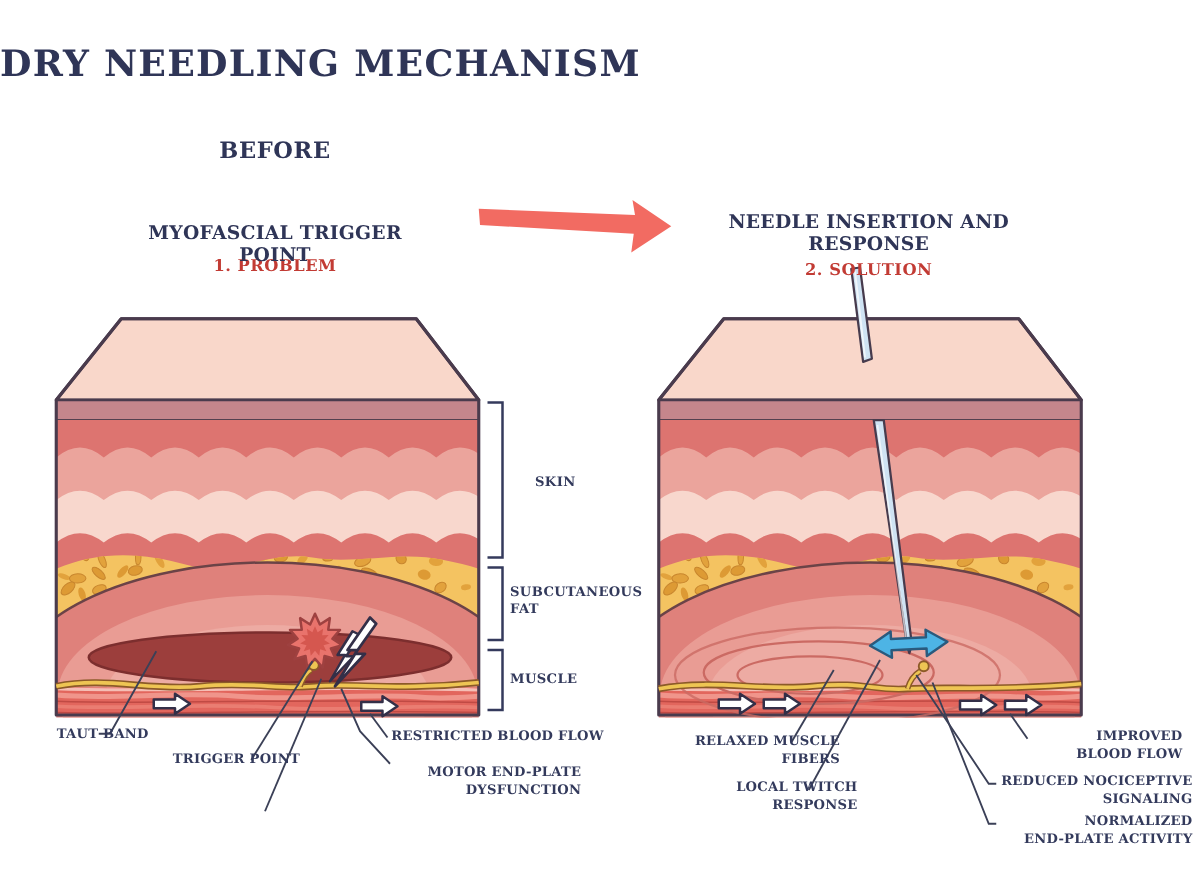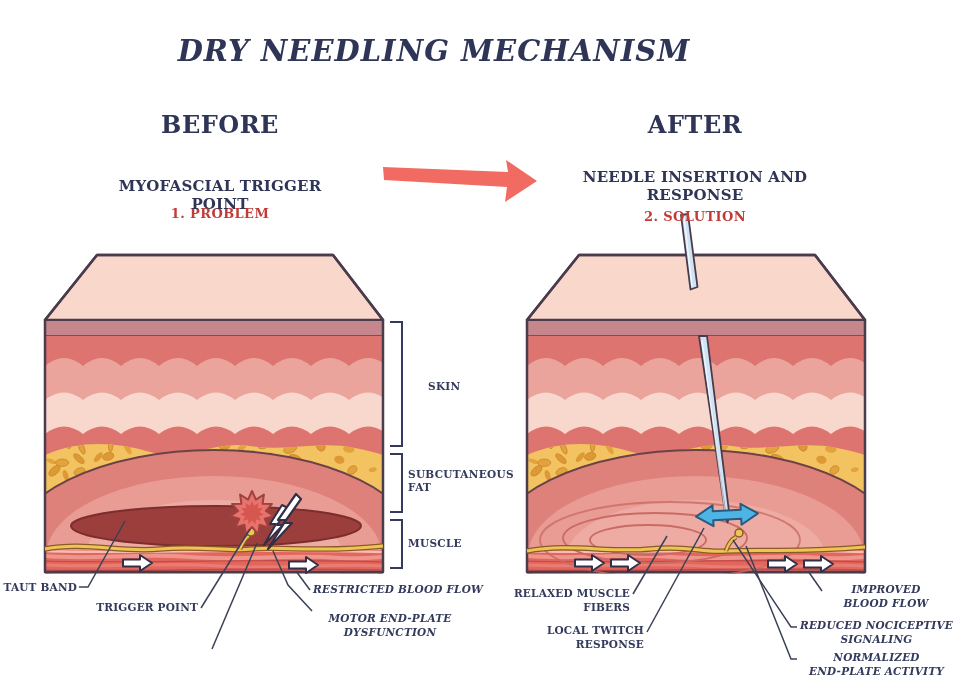--- a/index.html
+++ b/index.html
@@ -1,28 +1,28 @@
 <!DOCTYPE html>
 <html><head>
 <meta charset="utf-8">
 <style>
   html,body{margin:0;padding:0;}
   body{width:957px;height:700px;position:relative;background:#ffffff;overflow:hidden;
        font-family:"DejaVu Serif","Liberation Serif",serif;}
   #stage{position:absolute;left:0;top:0;width:957px;height:700px;}
   #art{position:absolute;left:0;top:0;}
   .lbl{position:absolute;color:#333a5c;font-weight:bold;}
-  .title{left:0;top:34px;width:868px;text-align:center;font-size:29px;letter-spacing:1px;color:#2f3557;font-style:italic;}
-  .colhead{width:260px;text-align:center;font-size:24px;top:110px;color:#2f3557;letter-spacing:.5px;}
+  .title{left:0;top:34px;width:868px;text-align:left;font-size:29px;letter-spacing:1px;color:#2f3557;}
+  .colhead{width:260px;text-align:center;font-size:18px;top:110px;color:#2f3557;letter-spacing:.5px;}
   .step{width:260px;text-align:center;font-size:13px;color:#c23b34;letter-spacing:.4px;margin-top:48px;}
   .substep{width:260px;text-align:center;font-size:15px;letter-spacing:.2px;color:#2f3557;}
   .layer{font-size:10.5px;letter-spacing:.3px;line-height:13px;}
   .ann{font-size:10.5px;letter-spacing:.2px;line-height:13.5px;}
-  .ra{text-align:right;}
-  .la{text-align:center;font-style:italic;}
+  .ra{text-align:right;margin-left:42px;}
+  .la{text-align:right;}
 </style>
 </head>
 <body>
 
 <div id="stage">
 
 <svg id="art" width="957" height="700" viewBox="0 0 957 700">
   <defs>
     <clipPath id="block-clip">
           <rect x="45" y="318" width="338" height="256"></rect>
@@ -246,21 +246,20 @@
     <path d="M647,632 L704,528"></path>
     <path d="M822,591 l-14,-20"></path>
     <path d="M797,627 h-6 L733,540"></path>
     <path d="M797,659 h-6 L746,546"></path>
   </g>
 </svg>
 
   <div class="lbl title">DRY NEEDLING MECHANISM</div>
 
   <div class="lbl colhead" style="left:90px;">BEFORE</div>
-  <div class="lbl colhead" style="left:565px;">AFTER</div>
 
   <div class="lbl step" style="left:90px;top:158px;">1. PROBLEM</div>
   <div class="lbl substep" style="left:90px;top:177px;">MYOFASCIAL TRIGGER POINT</div>
   <div class="lbl step" style="left:565px;top:161px;">2. SOLUTION</div>
   <div class="lbl substep" style="left:565px;top:168px;">NEEDLE INSERTION AND RESPONSE</div>
 
   <div class="lbl layer" style="left:408px;top:380px;margin-left:20px;">SKIN</div>
   <div class="lbl layer" style="left:408px;top:468px;">
     <div>SUBCUTANEOUS</div>
     <div>FAT</div>

